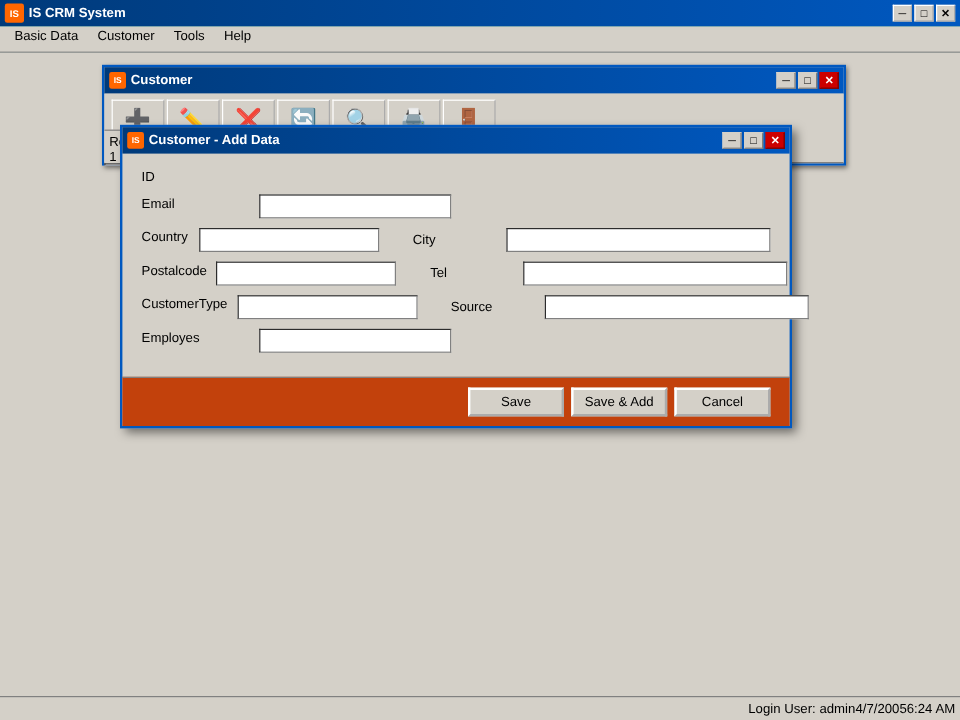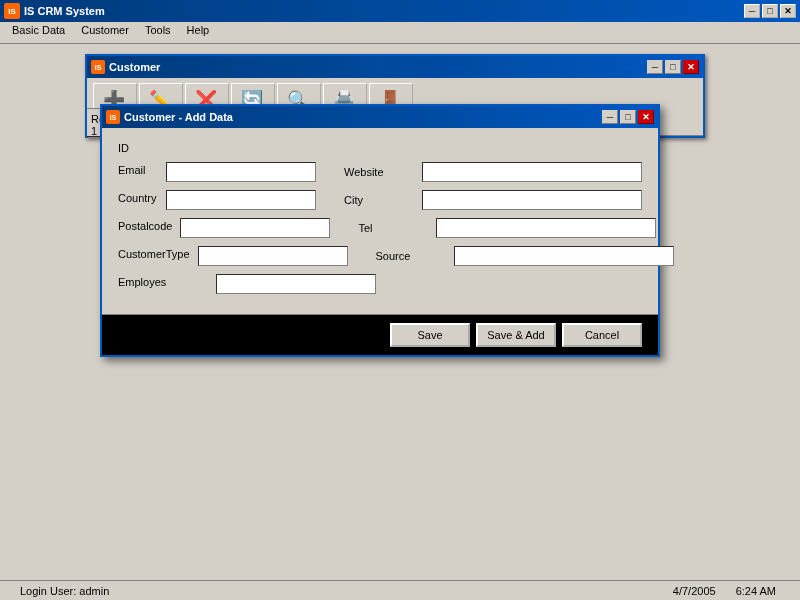--- a/index.html
+++ b/index.html
@@ -66,25 +66,26 @@
 
     
     .statusbar {
       position: absolute;
       bottom: 0; left: 0; right: 0;
       height: 20px;
       background: #d4d0c8;
       border-top: 1px solid #808080;
       display: flex;
       align-items: center;
-      padding: 0 20px;
-      font-size: 11px;
+      padding: 0 0;
+      font-size: 11px;
+      text-align: right;
     }
     .statusbar .status-left { flex: 1; }
-    .statusbar .status-right { display: flex; gap: 20px; padding-right: 4px; }
+    .statusbar .status-right { display: flex; padding-right: 4px; }
 
     
     .customer-window {
       position: absolute;
       top: 10px; left: 85px;
       width: 620px;
       background: #d4d0c8;
       border: 2px solid #0058c0;
       box-shadow: 2px 2px 4px rgba(0,0,0,0.5);
     }
@@ -244,21 +245,21 @@
       padding-top: 4px;
     }
 
     
     .dialog-buttons {
       display: flex;
       justify-content: flex-end;
       padding: 8px 16px;
       gap: 6px;
       border-top: 1px solid #808080;
-      background: #000000;
+      background: #c2410c;
     }
     .dialog-btn {
       width: 80px;
       height: 24px;
       background: #d4d0c8;
       border: 2px outset #ffffff;
       font-size: 11px;
       cursor: pointer;
     }
     .dialog-btn.primary {
@@ -356,24 +357,20 @@
 
     <div class="form-area">
 
       <div class="form-row">
         <span class="form-label">ID</span>
       </div>
 
       <div class="form-row">
         <span class="form-label">Email</span>
         <input class="form-input" type="text" style="">
-        <div class="form-right">
-          <span class="form-right-label">Website</span>
-          <input class="form-input-wide" type="text" style="">
-        </div>
       </div>
 
       <div class="form-row">
         <span class="form-label">Country</span>
         <input class="form-input" type="text" style="">
         <div class="form-right">
           <span class="form-right-label">City</span>
           <input class="form-input-wide" type="text" style="">
         </div>
       </div>

